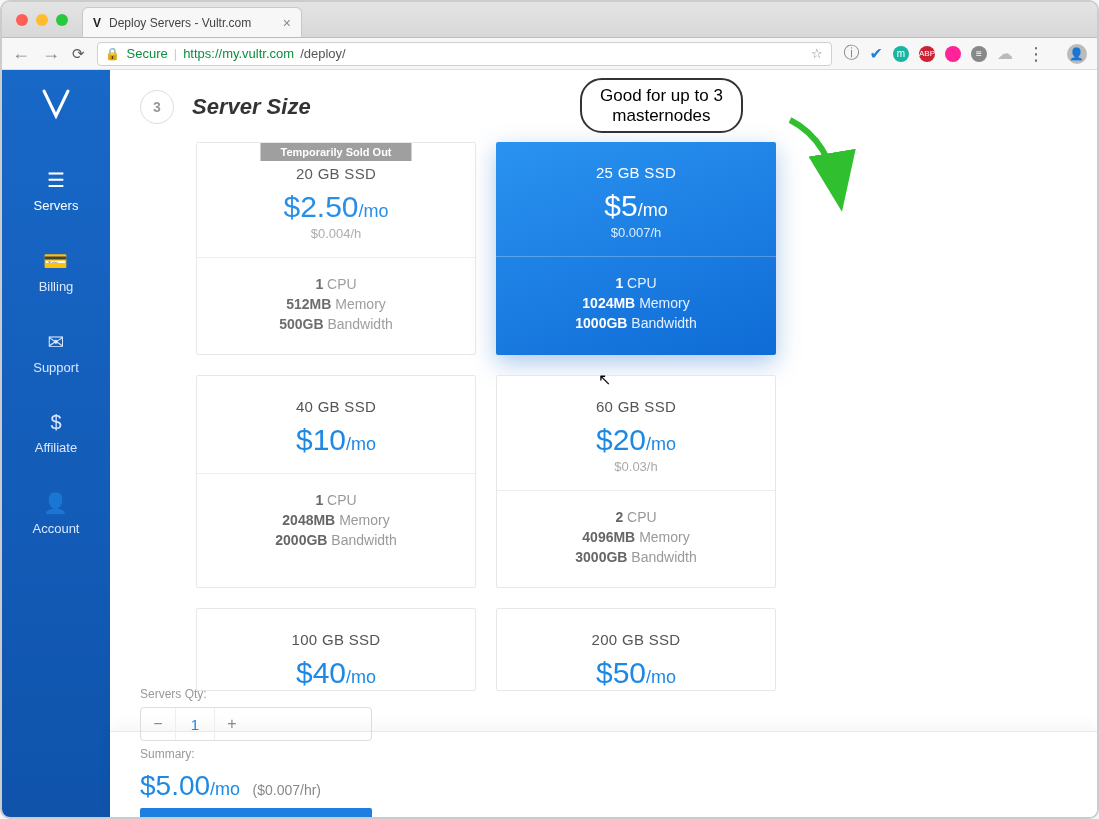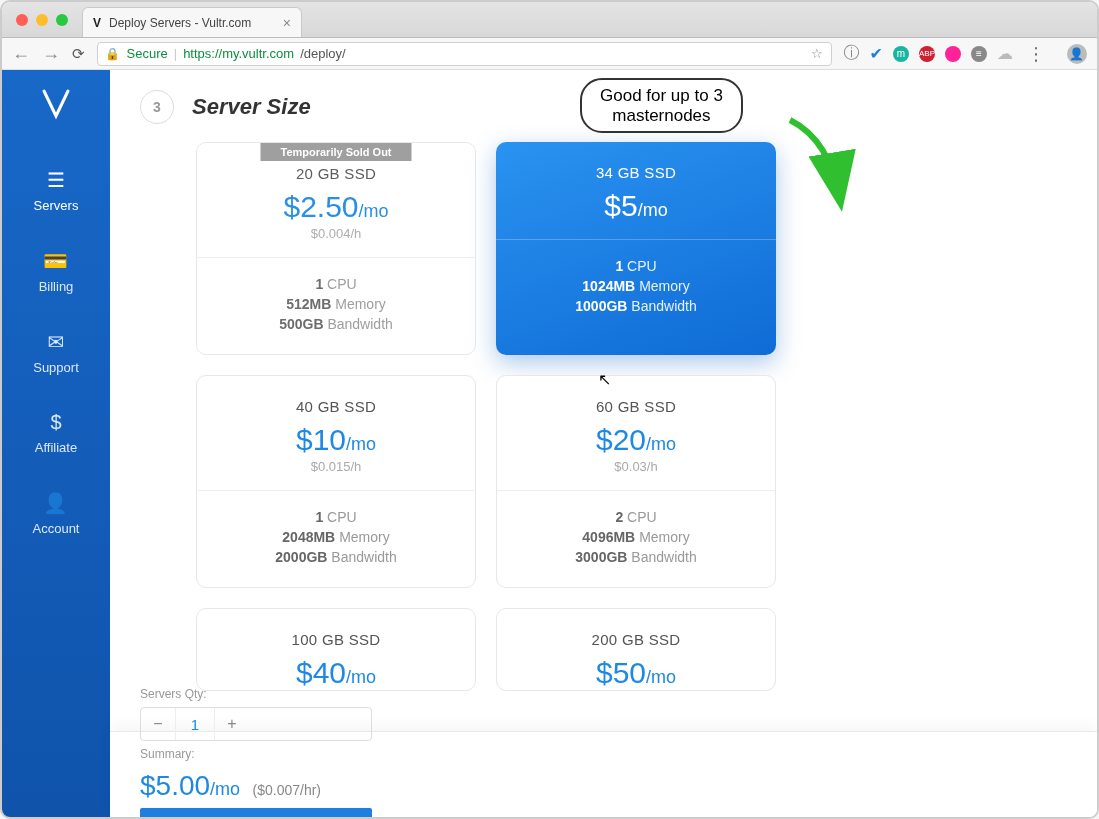--- a/index.html
+++ b/index.html
@@ -40,21 +40,21 @@
   .main{flex:1; background:#fff; overflow:hidden; position:relative;}
   .content{padding:20px 30px 0 30px; height:100%; overflow:hidden;}
   .section-header{display:flex; align-items:center; gap:18px; margin-bottom:18px;}
   .step-badge{width:34px; height:34px; border:1px solid #ddd; border-radius:50%; display:flex; align-items:center;justify-content:center; color:#999; font-size:14px; font-weight:600;}
   .section-title{font-size:22px; font-weight:600; color:#333;font-style:italic;}
 
   .callout{position:absolute; left:470px; top:8px; background:#fff; border:2px solid #333; border-radius:22px; padding:6px 18px; font-size:17px; text-align:center; line-height:1.15; z-index:5; font-family:Georgia,serif;}
   .arrow{position:absolute; left:670px; top:40px; z-index:4;}
 
   .plans{display:grid; grid-template-columns:280px 280px; gap:20px; margin-left:56px;}
-  .plan{border:1px solid #e7e7e7; border-radius:10px; cursor:pointer; position:relative; background:#fff;}
+  .plan{border:1px solid #e7e7e7; border-radius:2px; cursor:pointer; position:relative; background:#fff;}
   .plan.disabled{opacity:.95}
   .plan.selected{background:linear-gradient(160deg,#2a93f0,#0f6bd6); color:#fff; border:none; box-shadow:0 8px 24px rgba(20,100,200,.35);}
   .soldout{position:absolute; top:0; left:50%; transform:translate(-50%,0); background:#9a9a9a; color:#fff; font-size:11px; font-weight:600; padding:3px 20px; white-space:nowrap;}
   .plan-top{padding:22px 10px 16px; text-align:center; border-bottom:1px solid #eee;}
   .plan.selected .plan-top{border-bottom:1px solid rgba(255,255,255,.25);}  
   .ssd{font-size:15px; font-weight:400; color:#555; letter-spacing:.3px;}
   .plan.selected .ssd{color:#fff;}
   .price{margin-top:8px; color:#1e88e5; font-size:28px; font-weight:400;}
   .price .amt{font-size:30px; font-weight:400;}
   .price .per{font-size:18px;}
@@ -187,37 +187,37 @@
           </div>
           <div class="plan-bot">
             <div class="spec"><b>1</b> <span>CPU</span></div>
             <div class="spec"><b>512MB</b> <span>Memory</span></div>
             <div class="spec"><b>500GB</b> <span>Bandwidth</span></div>
           </div>
         </div>
 
         <div class="plan selected">
           <div class="plan-top">
-            <div class="ssd">34 GB SSD</div>
+            <div class="ssd">25 GB SSD</div>
             <div class="price"><span class="amt">$5</span><span class="per">/mo</span></div>
+            <div class="hourly">$0.007/h</div>
           </div>
           <div class="plan-bot">
             <div class="spec"><b>1</b> <span>CPU</span></div>
             <div class="spec"><b>1024MB</b> <span>Memory</span></div>
             <div class="spec"><b>1000GB</b> <span>Bandwidth</span></div>
           </div>
         </div>
       </div>
 
       <div class="plans plans-row2">
         <div class="plan">
           <div class="plan-top">
             <div class="ssd">40 GB SSD</div>
             <div class="price"><span class="amt">$10</span><span class="per">/mo</span></div>
-            <div class="hourly">$0.015/h</div>
           </div>
           <div class="plan-bot">
             <div class="spec"><b>1</b> <span>CPU</span></div>
             <div class="spec"><b>2048MB</b> <span>Memory</span></div>
             <div class="spec"><b>2000GB</b> <span>Bandwidth</span></div>
           </div>
         </div>
         <div class="plan">
           <div class="plan-top">
             <div class="ssd">60 GB SSD</div>

